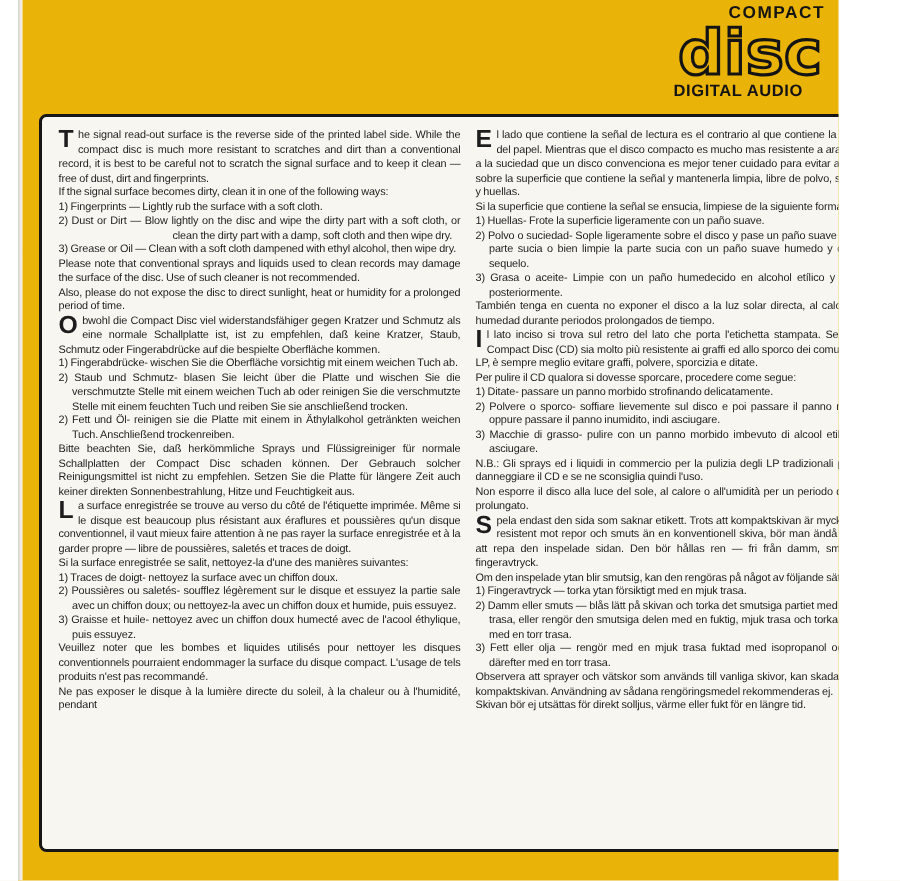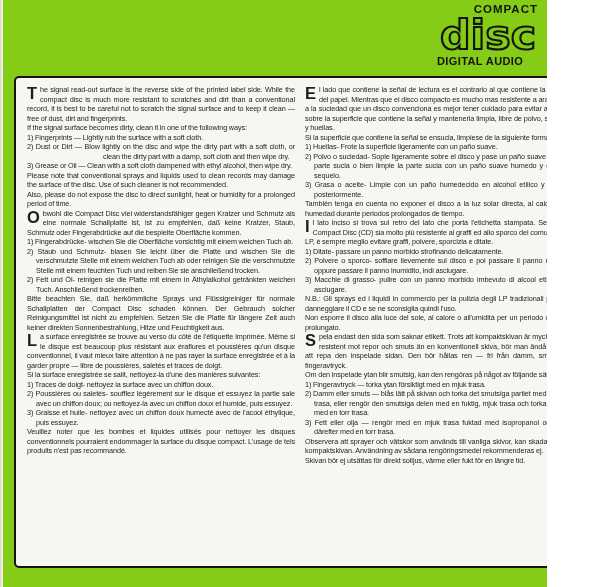--- a/index.html
+++ b/index.html
@@ -1,22 +1,23 @@
 <!DOCTYPE html>
 <html><head>
 <meta charset="utf-8">
 <style>
   html,body{margin:0;padding:0;}
   .page{
     position:relative;
     width:547px;height:587px;
-    background:#84cc16;
+    background:#eab308;
     font-family:"Liberation Sans",sans-serif;
     color:#1d1d1d;
     overflow:hidden;
+    margin-left:12px;
   }
   
   .page::before{
     content:"";position:absolute;left:0;top:0;width:3px;height:587px;
     background:linear-gradient(90deg,#d8d5cc,#f8f6f0);
   }
   
   .logo{
     position:absolute;top:3px;right:8px;width:102px;
     text-align:right;color:#141414;
@@ -93,38 +94,40 @@
         <p class="para">Bitte beachten Sie, daß herkömmliche Sprays und Flüssigreiniger für normale Schallplatten der Compact Disc schaden können. Der Gebrauch solcher Reinigungsmittel ist nicht zu empfehlen. Setzen Sie die Platte für längere Zeit auch keiner direkten Sonnenbestrahlung, Hitze und Feuchtigkeit aus.</p>
       </div>
 
       <div class="section">
         <p class="para"><span class="dropcap">L</span><span>a surface enregistrée se trouve au verso du côté de l'étiquette imprimée. Même si le disque est beaucoup plus résistant aux éraflures et poussières qu'un disque conventionnel, il vaut mieux faire attention à ne pas rayer la surface enregistrée et à la garder propre — libre de poussières, saletés et traces de doigt.</span></p>
         <p class="para">Si la surface enregistrée se salit, nettoyez-la d'une des manières suivantes:</p>
         <p class="para hang">1) Traces de doigt- nettoyez la surface avec un chiffon doux.</p>
         <p class="para hang">2) Poussières ou saletés- soufflez légèrement sur le disque et essuyez la partie sale avec un chiffon doux; ou nettoyez-la avec un chiffon doux et humide, puis essuyez.</p>
         <p class="para hang">3) Graisse et huile- nettoyez avec un chiffon doux humecté avec de l'acool éthylique, puis essuyez.</p>
         <p class="para">Veuillez noter que les bombes et liquides utilisés pour nettoyer les disques conventionnels pourraient endommager la surface du disque compact. L'usage de tels produits n'est pas recommandé.</p>
+        <p class="para">Ne pas exposer le disque à la lumière directe du soleil, à la chaleur ou à l'humidité, pendant</p>
       </div>
 
     </div>
 
     <div class="col">
 
 
       <div class="section">
         <p class="para"><span class="dropcap">E</span><span>l lado que contiene la señal de lectura es el contrario al que contiene la etiqueta del papel. Mientras que el disco compacto es mucho mas resistente a arañazos y a la suciedad que un disco convenciona es mejor tener cuidado para evitar arañazos sobre la superficie que contiene la señal y mantenerla limpia, libre de polvo, suciedad y huellas.</span></p>
         <p class="para">Si la superficie que contiene la señal se ensucia, limpiese de la siguiente forma:</p>
         <p class="para hang">1) Huellas- Frote la superficie ligeramente con un paño suave.</p>
         <p class="para hang">2) Polvo o suciedad- Sople ligeramente sobre el disco y pase un paño suave sobre la parte sucia o bien limpie la parte sucia con un paño suave humedo y después sequelo.</p>
         <p class="para hang">3) Grasa o aceite- Limpie con un paño humedecido en alcohol etílico y sequelo posteriormente.</p>
         <p class="para">También tenga en cuenta no exponer el disco a la luz solar directa, al calor o a la humedad durante periodos prolongados de tiempo.</p>
       </div>
 
       <div class="section">
         <p class="para"><span class="dropcap">I</span><span>l lato inciso si trova sul retro del lato che porta l'etichetta stampata. Sebbene il Compact Disc (CD) sia molto più resistente ai graffi ed allo sporco dei comuni dischi LP, è sempre meglio evitare graffi, polvere, sporcizia e ditate.</span></p>
+        <p class="para">Per pulire il CD qualora si dovesse sporcare, procedere come segue:</p>
         <p class="para hang">1) Ditate- passare un panno morbido strofinando delicatamente.</p>
         <p class="para hang">2) Polvere o sporco- soffiare lievemente sul disco e poi passare il panno morbido, oppure passare il panno inumidito, indi asciugare.</p>
         <p class="para hang">3) Macchie di grasso- pulire con un panno morbido imbevuto di alcool etilico, indi asciugare.</p>
         <p class="para">N.B.: Gli sprays ed i liquidi in commercio per la pulizia degli LP tradizionali possono danneggiare il CD e se ne sconsiglia quindi l'uso.</p>
         <p class="para">Non esporre il disco alla luce del sole, al calore o all'umidità per un periodo di tempo prolungato.</p>
       </div>
 
       <div class="section">
         <p class="para"><span class="dropcap">S</span><span>pela endast den sida som saknar etikett. Trots att kompaktskivan är mycket mera resistent mot repor och smuts än en konventionell skiva, bör man ändå undvika att repa den inspelade sidan. Den bör hållas ren — fri från damm, smuts och fingeravtryck.</span></p>
         <p class="para">Om den inspelade ytan blir smutsig, kan den rengöras på något av följande sätt:</p>

